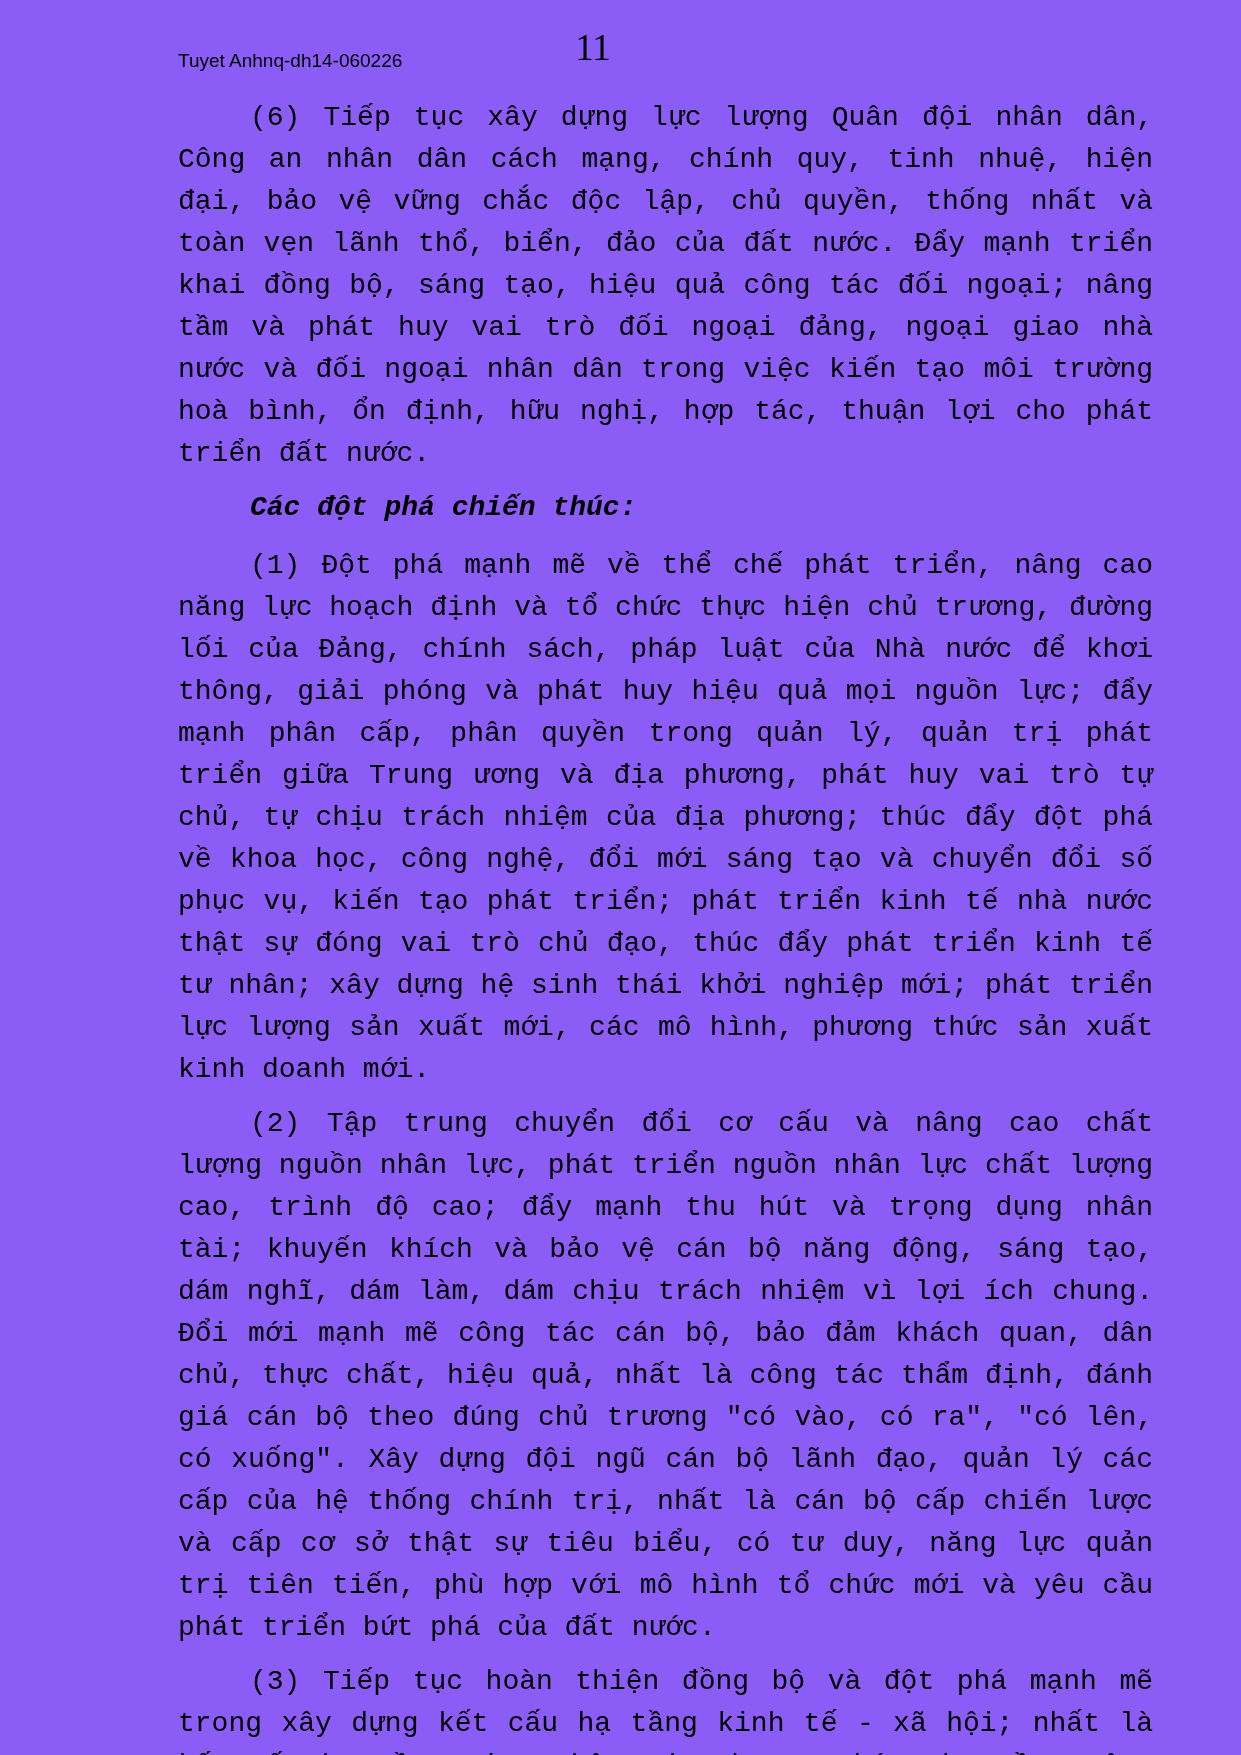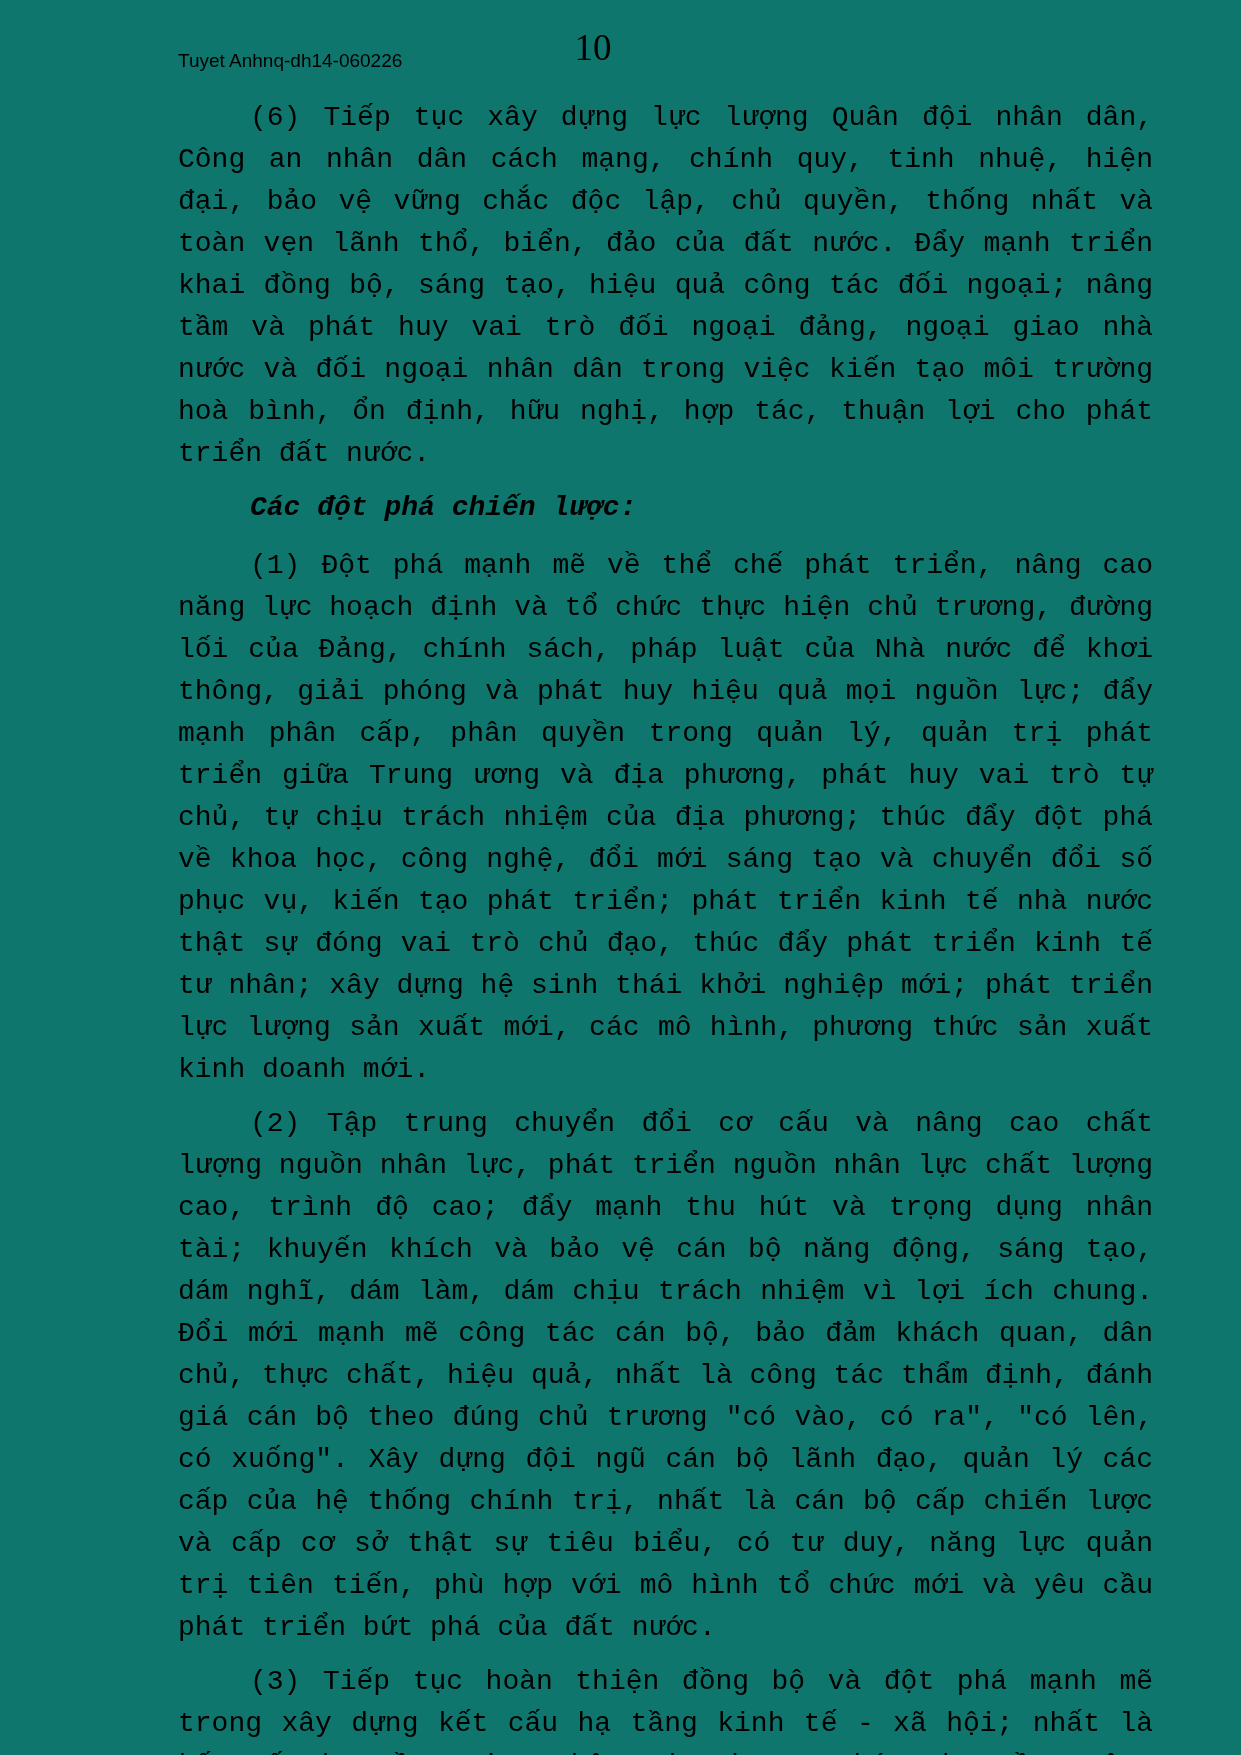--- a/index.html
+++ b/index.html
@@ -4,21 +4,21 @@
 <style>
   html, body {
     margin: 0;
     padding: 0;
     background: #ffffff;
   }
   .page {
     position: relative;
     width: 1241px;
     height: 1755px;
-    background: #0f766e;
+    background: #8b5cf6;
     color: #000000;
     overflow: hidden;
     font-family: "Liberation Serif", "DejaVu Serif", serif;
   }
   .doc-header {
     position: absolute;
     top: 0;
     left: 0;
     width: 1241px;
     height: 90px;
@@ -67,27 +67,27 @@
     text-align: left;
   }
 </style>
 </head>
 <body>
 
 <div class="page">
 
   <div class="doc-header">
     <div class="author">Tuyet Anhnq-dh14-060226</div>
-    <div class="page-number">10</div>
+    <div class="page-number">11</div>
   </div>
 
   <div class="doc-body">
     <p>(6) Tiếp tục xây dựng lực lượng Quân đội nhân dân, Công an nhân dân cách mạng, chính quy, tinh nhuệ, hiện đại, bảo vệ vững chắc độc lập, chủ quyền, thống nhất và toàn vẹn lãnh thổ, biển, đảo của đất nước. Đẩy mạnh triển khai đồng bộ, sáng tạo, hiệu quả công tác đối ngoại; nâng tầm và phát huy vai trò đối ngoại đảng, ngoại giao nhà nước và đối ngoại nhân dân trong việc kiến tạo môi trường hoà bình, ổn định, hữu nghị, hợp tác, thuận lợi cho phát triển đất nước.</p>
 
-    <p class="heading">Các đột phá chiến lược:</p>
+    <p class="heading">Các đột phá chiến thúc:</p>
 
 
     <p>(1) Đột phá mạnh mẽ về thể chế phát triển, nâng cao năng lực hoạch định và tổ chức thực hiện chủ trương, đường lối của Đảng, chính sách, pháp luật của Nhà nước để khơi thông, giải phóng và phát huy hiệu quả mọi nguồn lực; đẩy mạnh phân cấp, phân quyền trong quản lý, quản trị phát triển giữa Trung ương và địa phương, phát huy vai trò tự chủ, tự chịu trách nhiệm của địa phương; thúc đẩy đột phá về khoa học, công nghệ, đổi mới sáng tạo và chuyển đổi số phục vụ, kiến tạo phát triển; phát triển kinh tế nhà nước thật sự đóng vai trò chủ đạo, thúc đẩy phát triển kinh tế tư nhân; xây dựng hệ sinh thái khởi nghiệp mới; phát triển lực lượng sản xuất mới, các mô hình, phương thức sản xuất kinh doanh mới.</p>
 
     <p>(2) Tập trung chuyển đổi cơ cấu và nâng cao chất lượng nguồn nhân lực, phát triển nguồn nhân lực chất lượng cao, trình độ cao; đẩy mạnh thu hút và trọng dụng nhân tài; khuyến khích và bảo vệ cán bộ năng động, sáng tạo, dám nghĩ, dám làm, dám chịu trách nhiệm vì lợi ích chung. Đổi mới mạnh mẽ công tác cán bộ, bảo đảm khách quan, dân chủ, thực chất, hiệu quả, nhất là công tác thẩm định, đánh giá cán bộ theo đúng chủ trương "có vào, có ra", "có lên, có xuống". Xây dựng đội ngũ cán bộ lãnh đạo, quản lý các cấp của hệ thống chính trị, nhất là cán bộ cấp chiến lược và cấp cơ sở thật sự tiêu biểu, có tư duy, năng lực quản trị tiên tiến, phù hợp với mô hình tổ chức mới và yêu cầu phát triển bứt phá của đất nước.</p>
 
     <p>(3) Tiếp tục hoàn thiện đồng bộ và đột phá mạnh mẽ trong xây dựng kết cấu hạ tầng kinh tế - xã hội; nhất là kết cấu hạ tầng giao thông đa phương thức, hạ tầng công nghệ phục vụ cho quá trình quản lý, quản trị và kiến tạo phát triển, hạ tầng phục vụ chuyển đổi số, chuyển đổi xanh, chuyển đổi năng lượng, thích ứng với biến đổi khí hậu, hạ tầng văn hoá, giáo dục, thể thao.</p>
   </div>
 
 </div>

